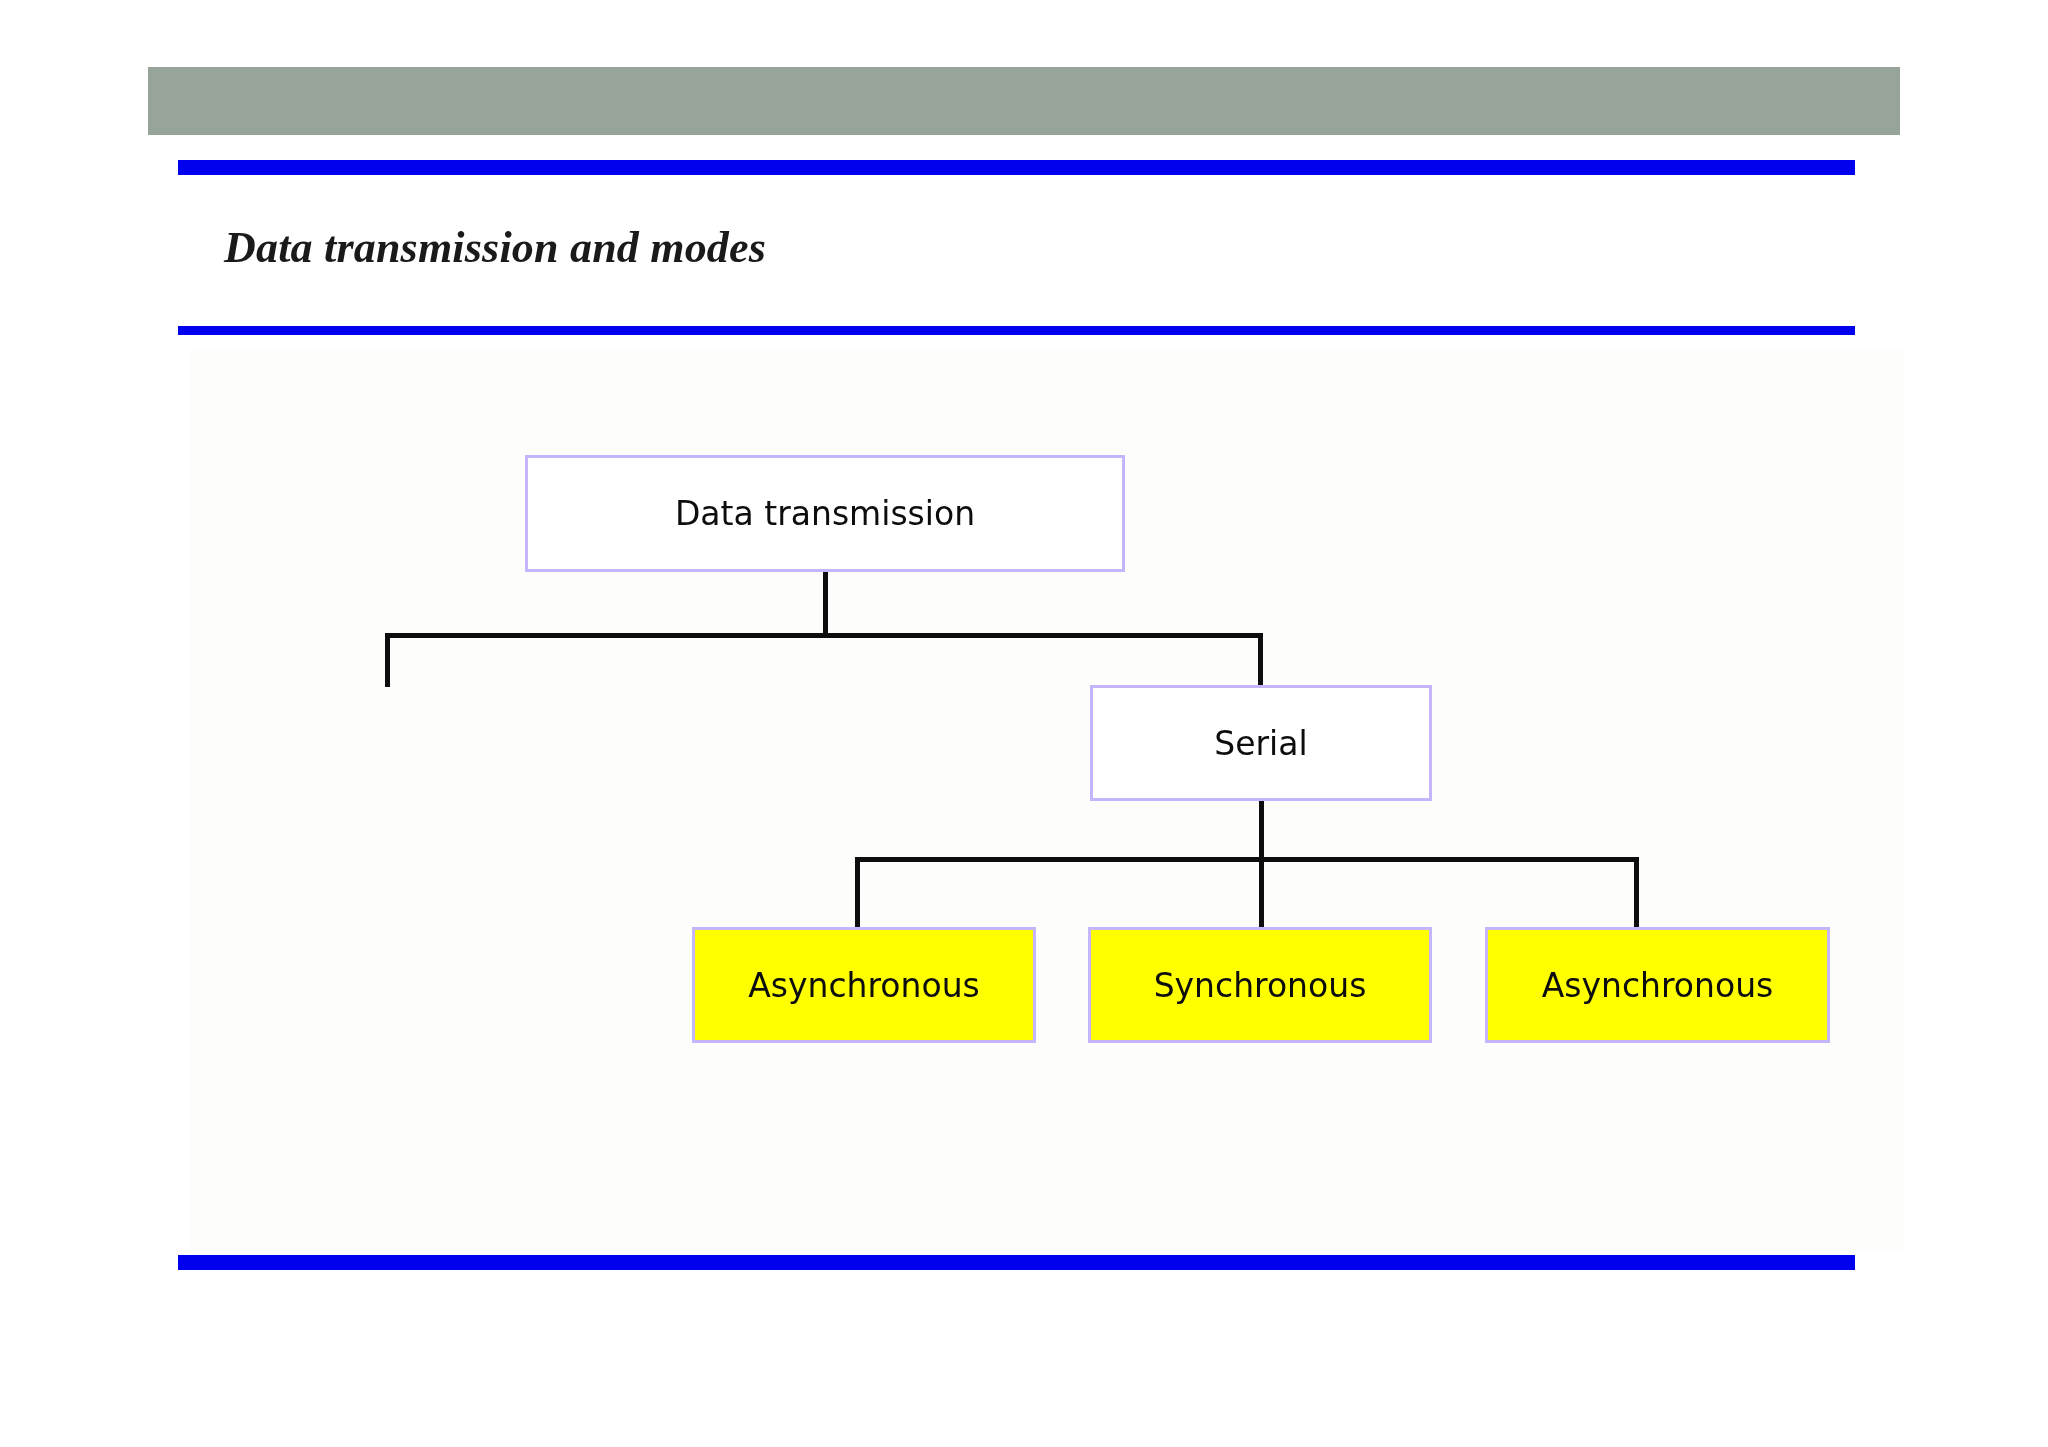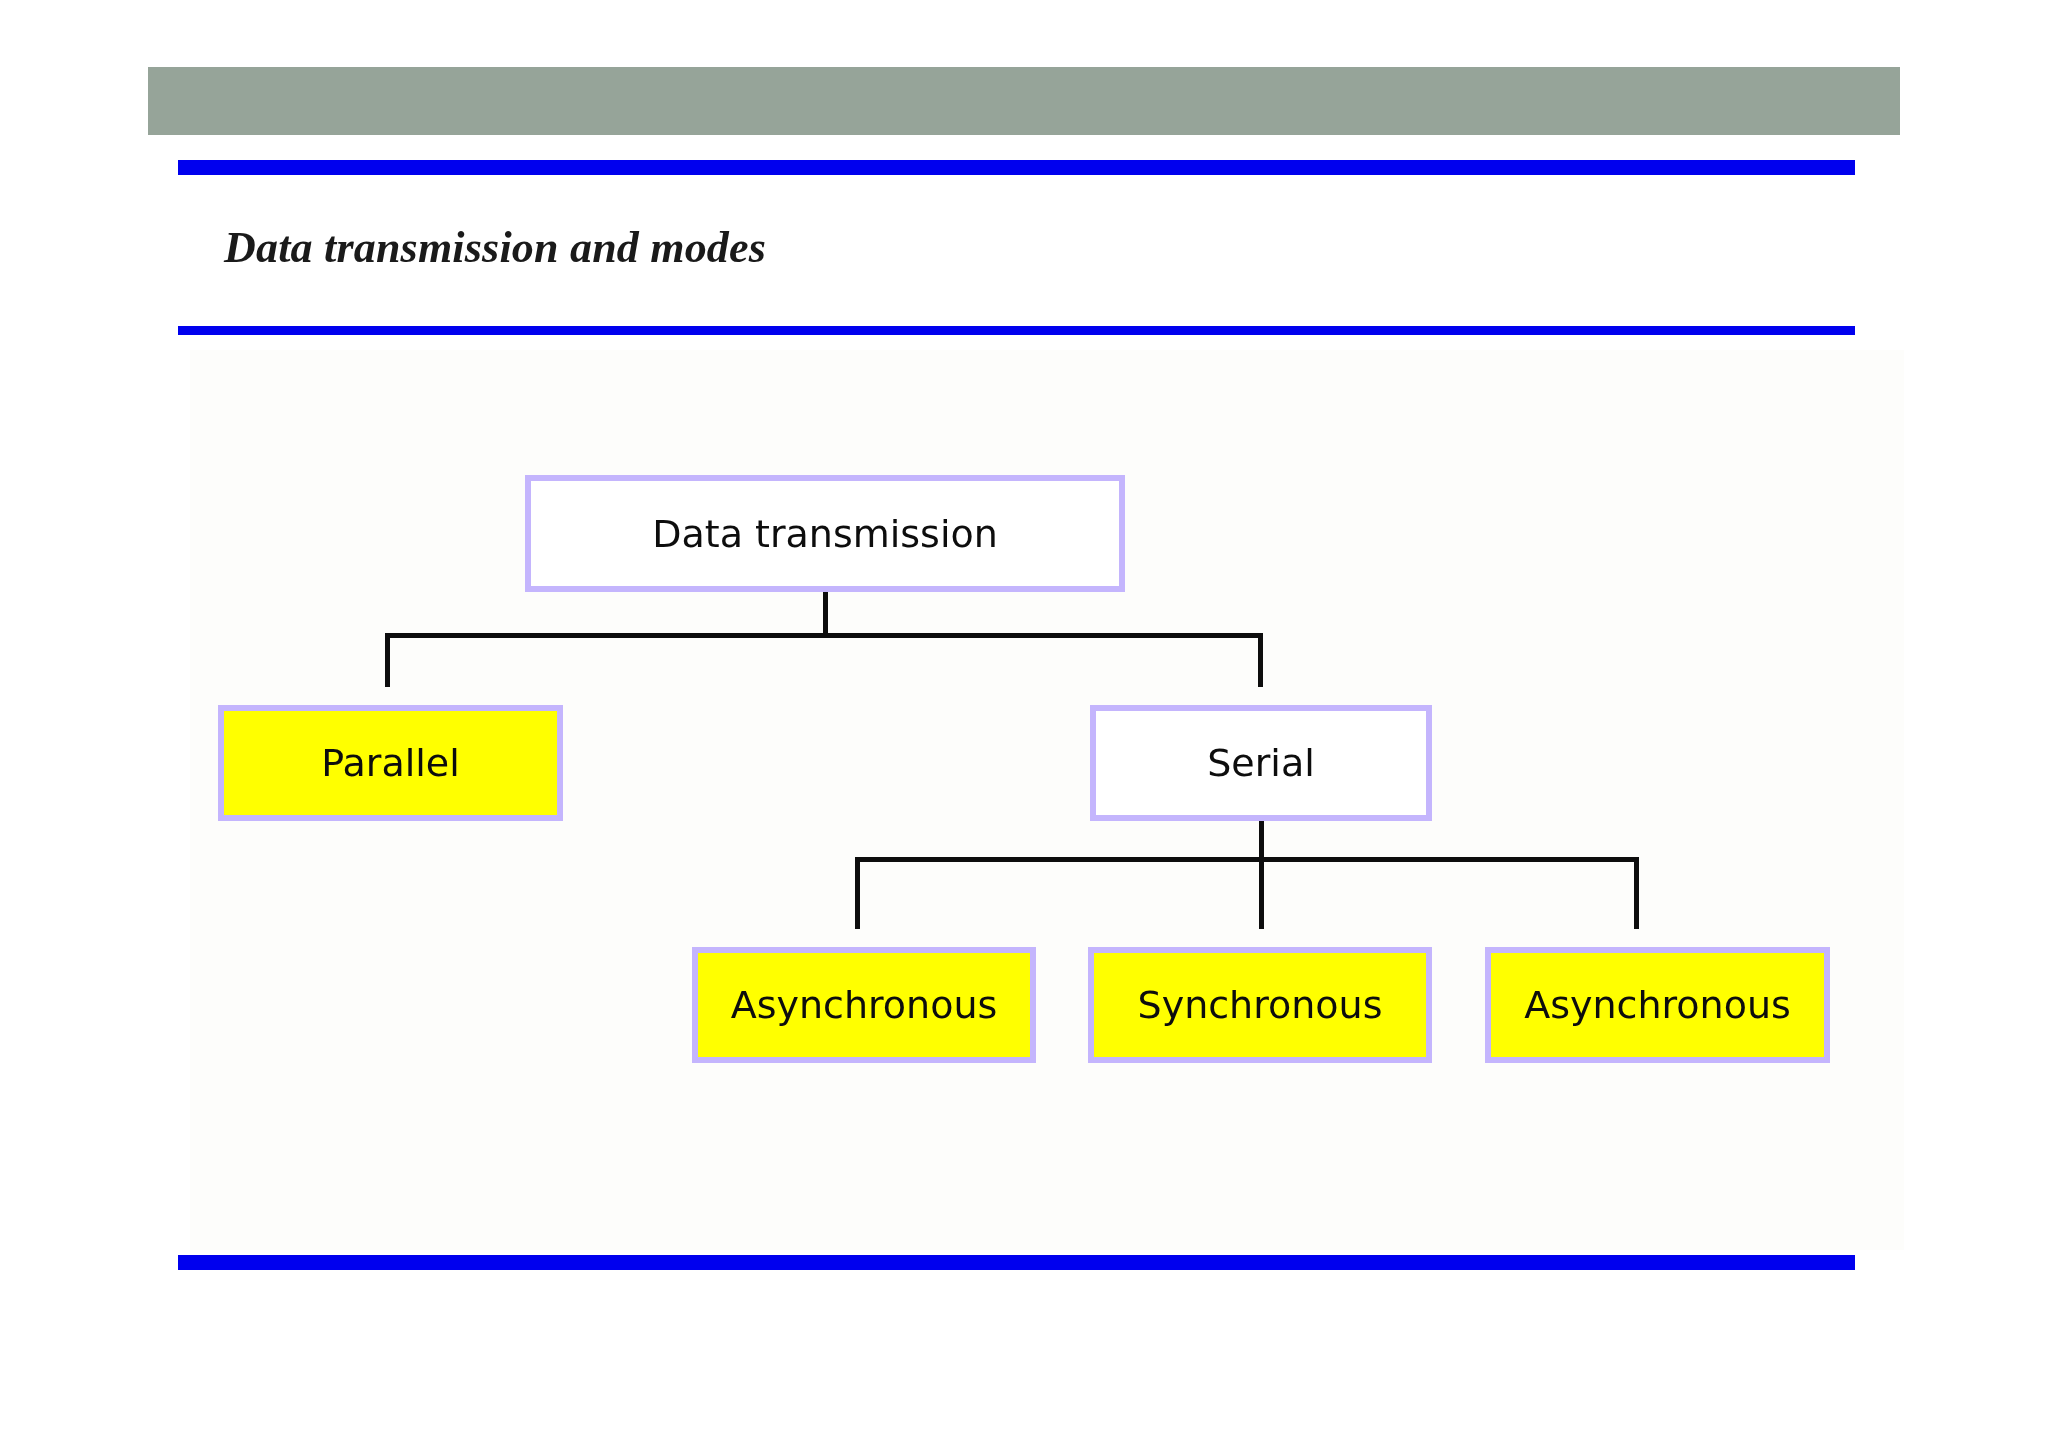--- a/index.html
+++ b/index.html
@@ -72,32 +72,31 @@
     position: absolute;
     left: 0; top: 0;
     width: 2048px;
     height: 1447px;
     pointer-events: none;
   }
 
   .node {
     position: absolute;
     box-sizing: border-box;
-    border: 6px solid #c4b5fd;
+    border: 3px solid #c4b5fd;
     background: #ffffff;
     display: flex;
     align-items: center;
     justify-content: center;
     font-family: "DejaVu Sans", "Liberation Sans", sans-serif;
-    font-size: 38px;
+    font-size: 33px;
     font-weight: 400;
     color: #0d0d0d;
     line-height: 1;
     white-space: nowrap;
-    margin-top: 20px;
   }
   .node::after {
     content: "";
     position: absolute;
     left: 9px;
     top: 9px;
     width: 100%;
     height: 100%;
     background: #3a3a3a;
     z-index: -1;
@@ -154,21 +153,20 @@
     <div class="conn conn-v c1-drop-r"></div>
 
     <div class="conn conn-v c2-stem"></div>
     <div class="conn conn-h c2-bus"></div>
     <div class="conn conn-v c2-drop-l"></div>
     <div class="conn conn-v c2-drop-m"></div>
     <div class="conn conn-v c2-drop-r"></div>
 
     <div class="node node-root">Data transmission</div>
 
-    <div class="node node-par yellow">Parallel</div>
 
     <div class="node node-async yellow">Asynchronous</div>
 
     <div class="node node-ser">Serial</div>
 
     <div class="node node-sync yellow">Synchronous</div>
 
     <div class="node node-iso yellow">Asynchronous</div>
   </div>
 

